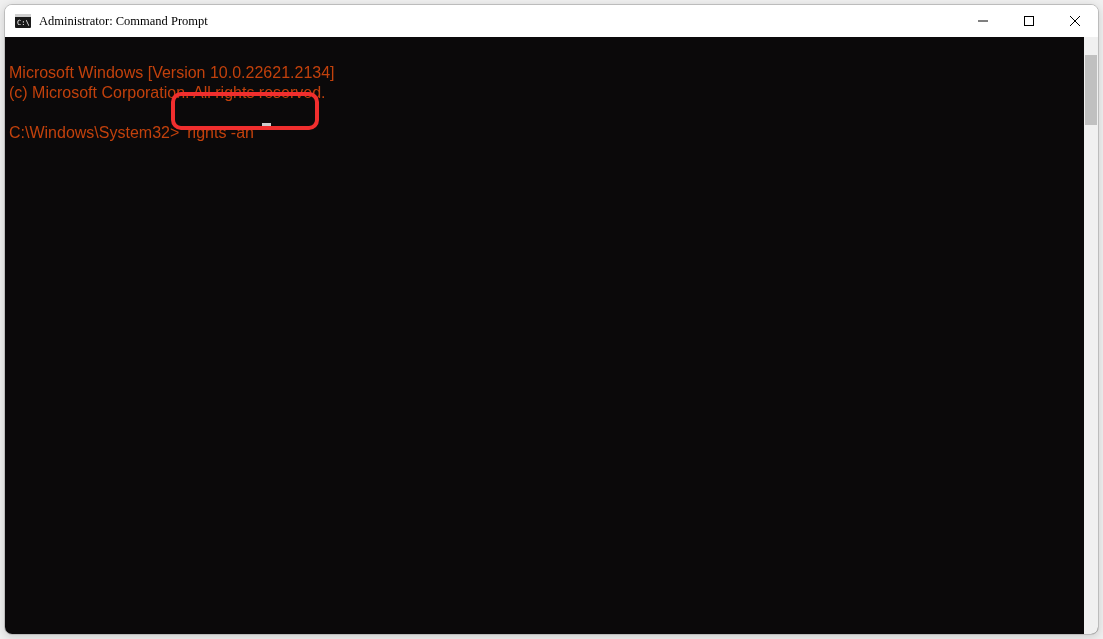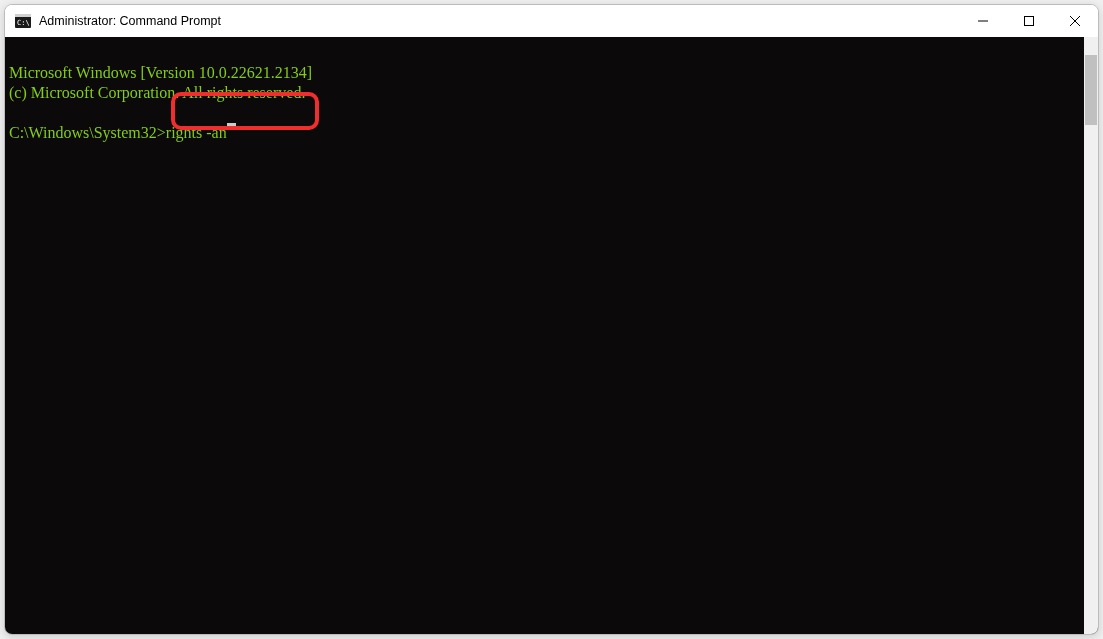--- a/index.html
+++ b/index.html
@@ -37,20 +37,21 @@
   .titlebar .app-icon {
     width: 16px;
     height: 16px;
     margin: 0 8px 0 10px;
     display: flex;
     align-items: center;
     justify-content: center;
   }
   .titlebar .title-text {
     flex: 0 0 auto;
+    font-family: Liberation Serif, serif;
   }
   .titlebar .spacer { flex: 1; }
   .win-controls {
     display: flex;
     height: 100%;
   }
   .win-btn {
     width: 46px;
     height: 32px;
     display: flex;
@@ -60,27 +61,27 @@
     color: #000;
   }
 
   .terminal {
     flex: 1;
     background: #0b090a;
     position: relative;
   }
   .terminal-inner {
     padding: 6px 4px 0 4px;
-    font-family: Liberation Serif, serif;
+    font-family: Liberation Sans, sans-serif;
     font-size: 16px;
     line-height: 20px;
-    color: #84cc16;
+    color: #c2410c;
     white-space: pre;
   }
-  .prompt-line { display: flex; }
+  .prompt-line { display: flex; gap: 8px; }
   .prompt-text { }
   .cmd-text { }
   .cursor {
     display: inline-block;
     width: 9px;
     height: 3px;
     background: #cccccc;
     margin-left: 0px;
     vertical-align: -2px;
   }

